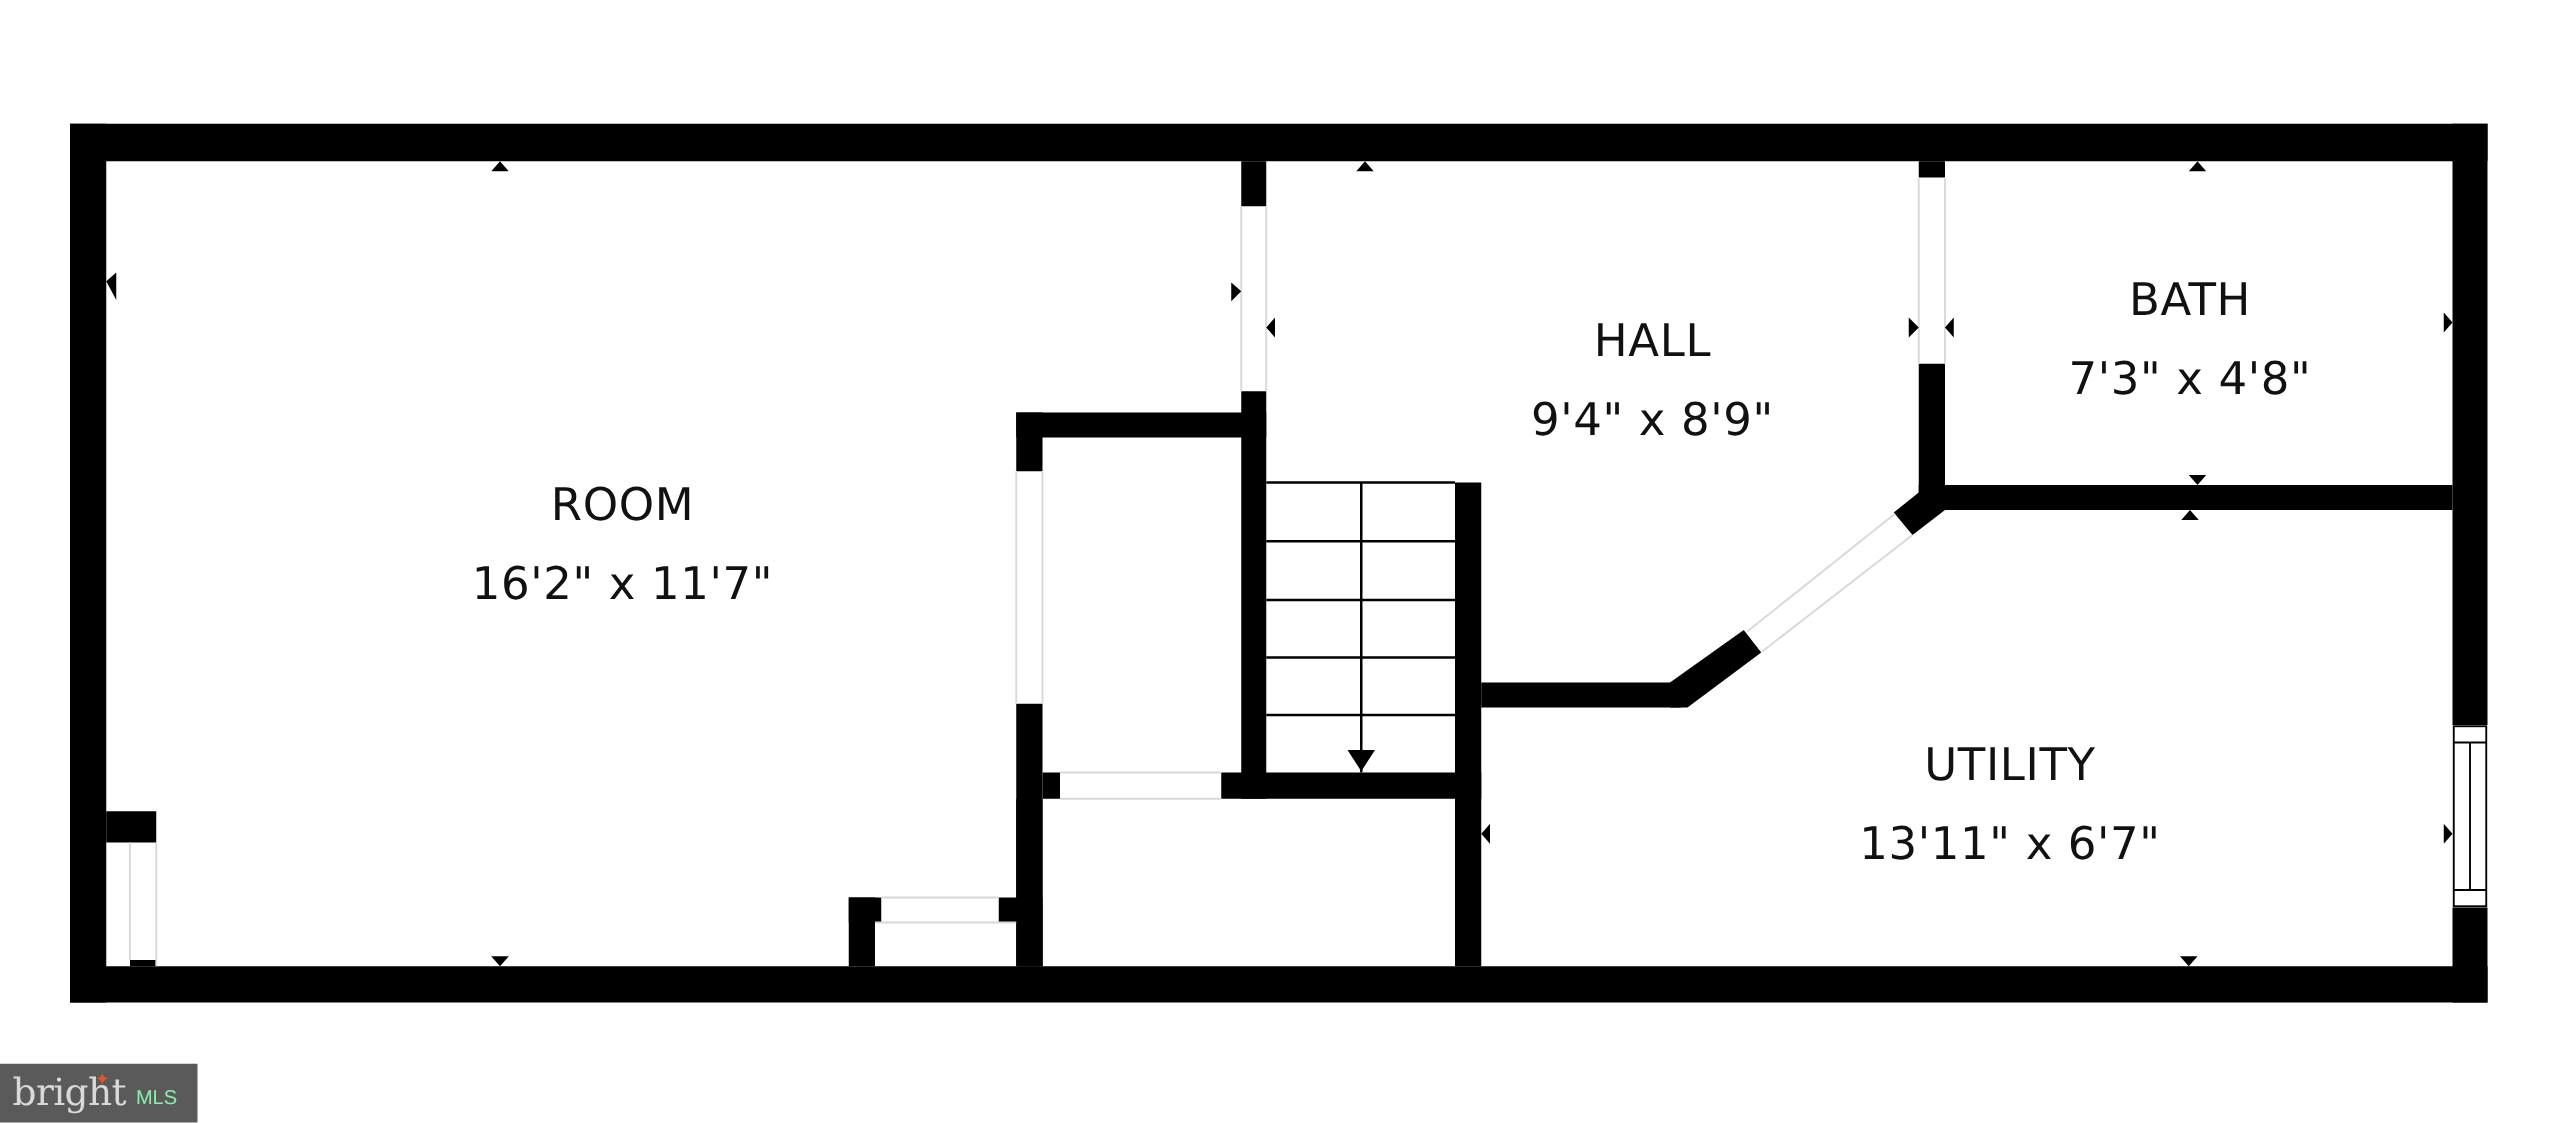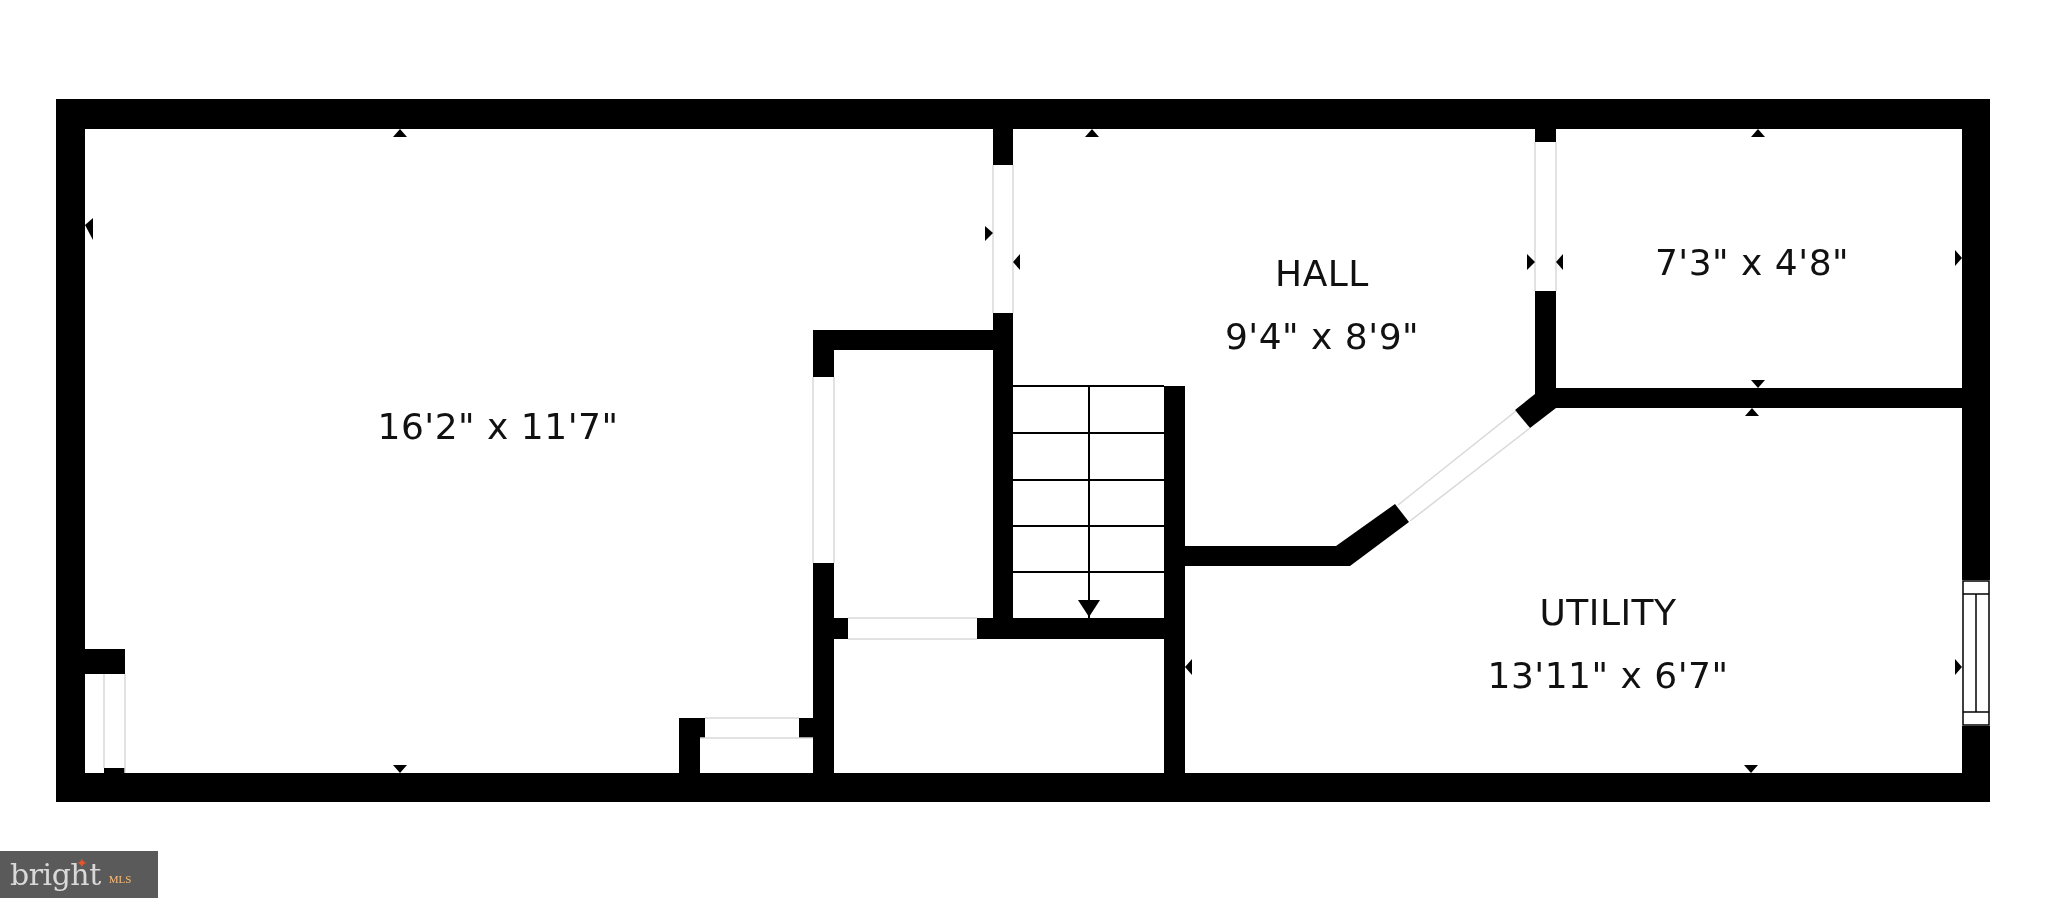--- a/index.html
+++ b/index.html
@@ -4,21 +4,21 @@
 <style>
   html, body { margin: 0; padding: 0; background: #ffffff; }
   body { width: 2048px; height: 898px; position: relative; overflow: hidden; font-family: "DejaVu Sans", "Liberation Sans", sans-serif; }
   #plan { position: absolute; left: 0; top: 0; width: 2048px; height: 898px; }
   .label { position: absolute; text-align: center; color: #111; transform: translateX(-50%); white-space: nowrap; }
   .room-name { font-size: 36px; font-weight: 400; letter-spacing: 0.5px; }
   .room-dims { font-size: 36px; font-weight: 400; margin-top: 22px; letter-spacing: 0.5px; }
   .logo { position: absolute; left: 0; top: 851px; width: 158px; height: 47px; background: #5a5a5a; display: flex; align-items: center; padding-left: 10px; box-sizing: border-box; }
   .logo-bright { font-family: "DejaVu Serif", "Liberation Serif", serif; font-size: 30px; color: #d9d9d9; letter-spacing: -0.5px; position: relative; }
   .logo-star { position: absolute; color: #e8542a; font-size: 14px; left: 66px; top: -2px; }
-  .logo-mls { font-family: Liberation Serif, serif; font-size: 11px; color: #fdba74; margin-left: 8px; margin-top: 8px; }
+  .logo-mls { font-family: Liberation Sans, sans-serif; font-size: 16px; color: #86efac; margin-left: 8px; margin-top: 8px; }
 </style>
 </head>
 <body>
 
 <svg id="plan" viewBox="0 0 2048 898" xmlns="http://www.w3.org/2000/svg">
   <g fill="#000">
 
     <rect x="56" y="99" width="1934" height="30"></rect>
     <rect x="56" y="773" width="1934" height="29"></rect>
     <rect x="56" y="99" width="29" height="703"></rect>
@@ -101,27 +101,29 @@
     <polygon points="1962,258 1955,250 1955,266"></polygon>
     <polygon points="1751,380 1765,380 1758,388"></polygon>
     <polygon points="1745,416 1759,416 1752,408"></polygon>
     <polygon points="1185,667 1192,659 1192,675"></polygon>
     <polygon points="1962,667 1955,659 1955,675"></polygon>
     <polygon points="1744,765 1758,765 1751,773"></polygon>
   </g>
 </svg>
 
 <div class="label" style="left:498px; top:384px;">
+  <div class="room-name">ROOM</div>
   <div class="room-dims">16'2" x 11'7"</div>
 </div>
 <div class="label" style="left:1297px; top:253px;margin-left:25px;">
   <div class="room-name">HALL</div>
   <div class="room-dims">9'4" x 8'9"</div>
 </div>
 <div class="label" style="left:1752px; top:220px;">
+  <div class="room-name">BATH</div>
   <div class="room-dims">7'3" x 4'8"</div>
 </div>
 <div class="label" style="left:1608px; top:559px;margin-top:33px;">
   <div class="room-name">UTILITY</div>
   <div class="room-dims">13'11" x 6'7"</div>
 </div>
 
 <div class="logo">
   <span class="logo-bright"><span>bright</span><span class="logo-star">✦</span></span>
   <span class="logo-mls">MLS</span>

